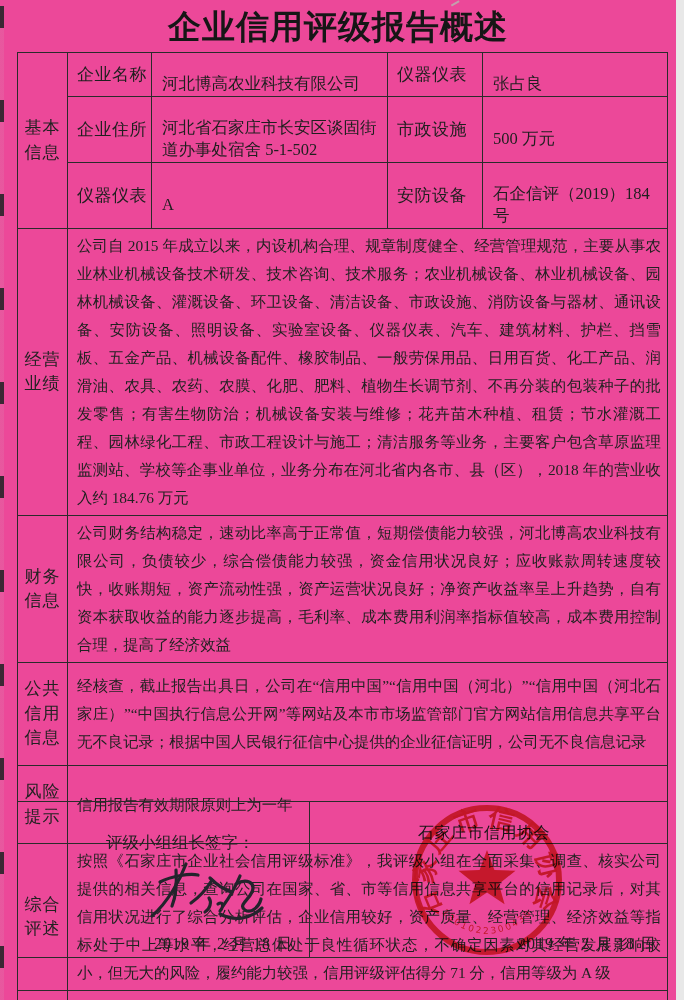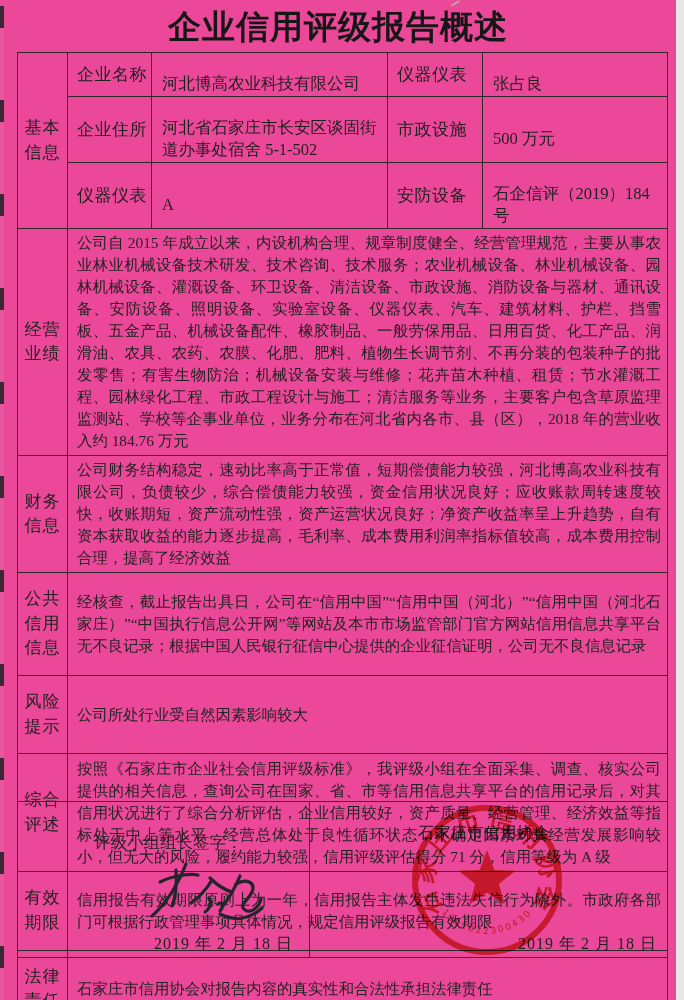--- a/index.html
+++ b/index.html
@@ -27,26 +27,26 @@
   #sign-table { position:absolute; left:17px; top:801px; width:650px; }
   td { border:1.6px solid #2b2b2b; vertical-align:middle; }
   #main-table, #sign-table { border:1px solid #2b2b2b; }
   .lblA {
     width:50px; text-align:center; font-size:17px; line-height:1.45;
     letter-spacing:1px; padding:14px 6px; color:#222;
   }
   .lblB { text-align:left; font-size:17px; padding:2px 4px 2px 9px; letter-spacing:.5px; }
   .val  { text-align:left; font-size:16.5px; padding:20px 4px 2px 10px; line-height:1.3; }
   .sect {
-    text-align:justify; font-size:15.4px; line-height:22px;
+    text-align:justify; font-size:15.4px; line-height:28px;
     padding:3px 6px 3px 9px; vertical-align:middle; color:#222;
   }
   .sig-head { text-align:center; font-size:16.5px; height:30px; letter-spacing:1px; }
   .sig-cell { height:156px; vertical-align:top; position:relative; }
-  .leader-label { position:absolute; left:76px; top:30px; font-size:16.5px; }
+  .leader-label { position:absolute; left:88px; top:30px; font-size:16.5px; }
   .sig-svg { position:absolute; left:128px; top:58px; }
   .sig-date { position:absolute; left:136px; top:132px; font-size:16px; letter-spacing:1px; }
   .agency-name { position:absolute; left:108px; top:21px; font-size:16px;
     letter-spacing:.5px; color:#151515; z-index:1; }
   .agency-date { position:absolute; left:208px; top:132px; font-size:16px;
     letter-spacing:1px; z-index:1; }
   .seal { position:absolute; left:89px; top:-10px; z-index:3;
     mix-blend-mode:multiply; opacity:.9; }
 </style>
 </head>
@@ -93,21 +93,21 @@
     <tr style="height:110px">
       <td class="lblA">财务信息</td>
       <td class="sect" colspan="4">公司财务结构稳定，速动比率高于正常值，短期偿债能力较强，河北博高农业科技有限公司，负债较少，综合偿债能力较强，资金信用状况良好；应收账款周转速度较快，收账期短，资产流动性强，资产运营状况良好；净资产收益率呈上升趋势，自有资本获取收益的能力逐步提高，毛利率、成本费用利润率指标值较高，成本费用控制合理，提高了经济效益</td>
     </tr>
     <tr style="height:73px">
       <td class="lblA">公共信用信息</td>
       <td class="sect" colspan="4">经核查，截止报告出具日，公司在“信用中国”“信用中国（河北）”“信用中国（河北石家庄）”“中国执行信息公开网”等网站及本市市场监管部门官方网站信用信息共享平台无不良记录；根据中国人民银行征信中心提供的企业征信证明，公司无不良信息记录</td>
     </tr>
     <tr style="height:38px">
       <td class="lblA">风险提示</td>
-      <td class="sect" colspan="4">公司所处行业受自然因素影响较大</td>
+      <td class="sect" colspan="4">信用报告有效期限原则上为一年</td>
     </tr>
     <tr style="height:118px">
       <td class="lblA">综合评述</td>
       <td class="sect" colspan="4">按照《石家庄市企业社会信用评级标准》，我评级小组在全面采集、调查、核实公司提供的相关信息，查询公司在国家、省、市等信用信息共享平台的信用记录后，对其信用状况进行了综合分析评估，企业信用较好，资产质量、经营管理、经济效益等指标处于中上等水平，经营总体处于良性循环状态，不确定因素对其经营发展影响较小，但无大的风险，履约能力较强，信用评级评估得分 71 分，信用等级为 A 级</td>
     </tr>
     <tr style="height:49px">
       <td class="lblA">有效期限</td>
       <td class="sect" colspan="4">信用报告有效期限原则上为一年，信用报告主体发生违法失信行为除外。市政府各部门可根据行政管理事项具体情况，规定信用评级报告有效期限</td>
     </tr>
     <tr style="height:39px">

